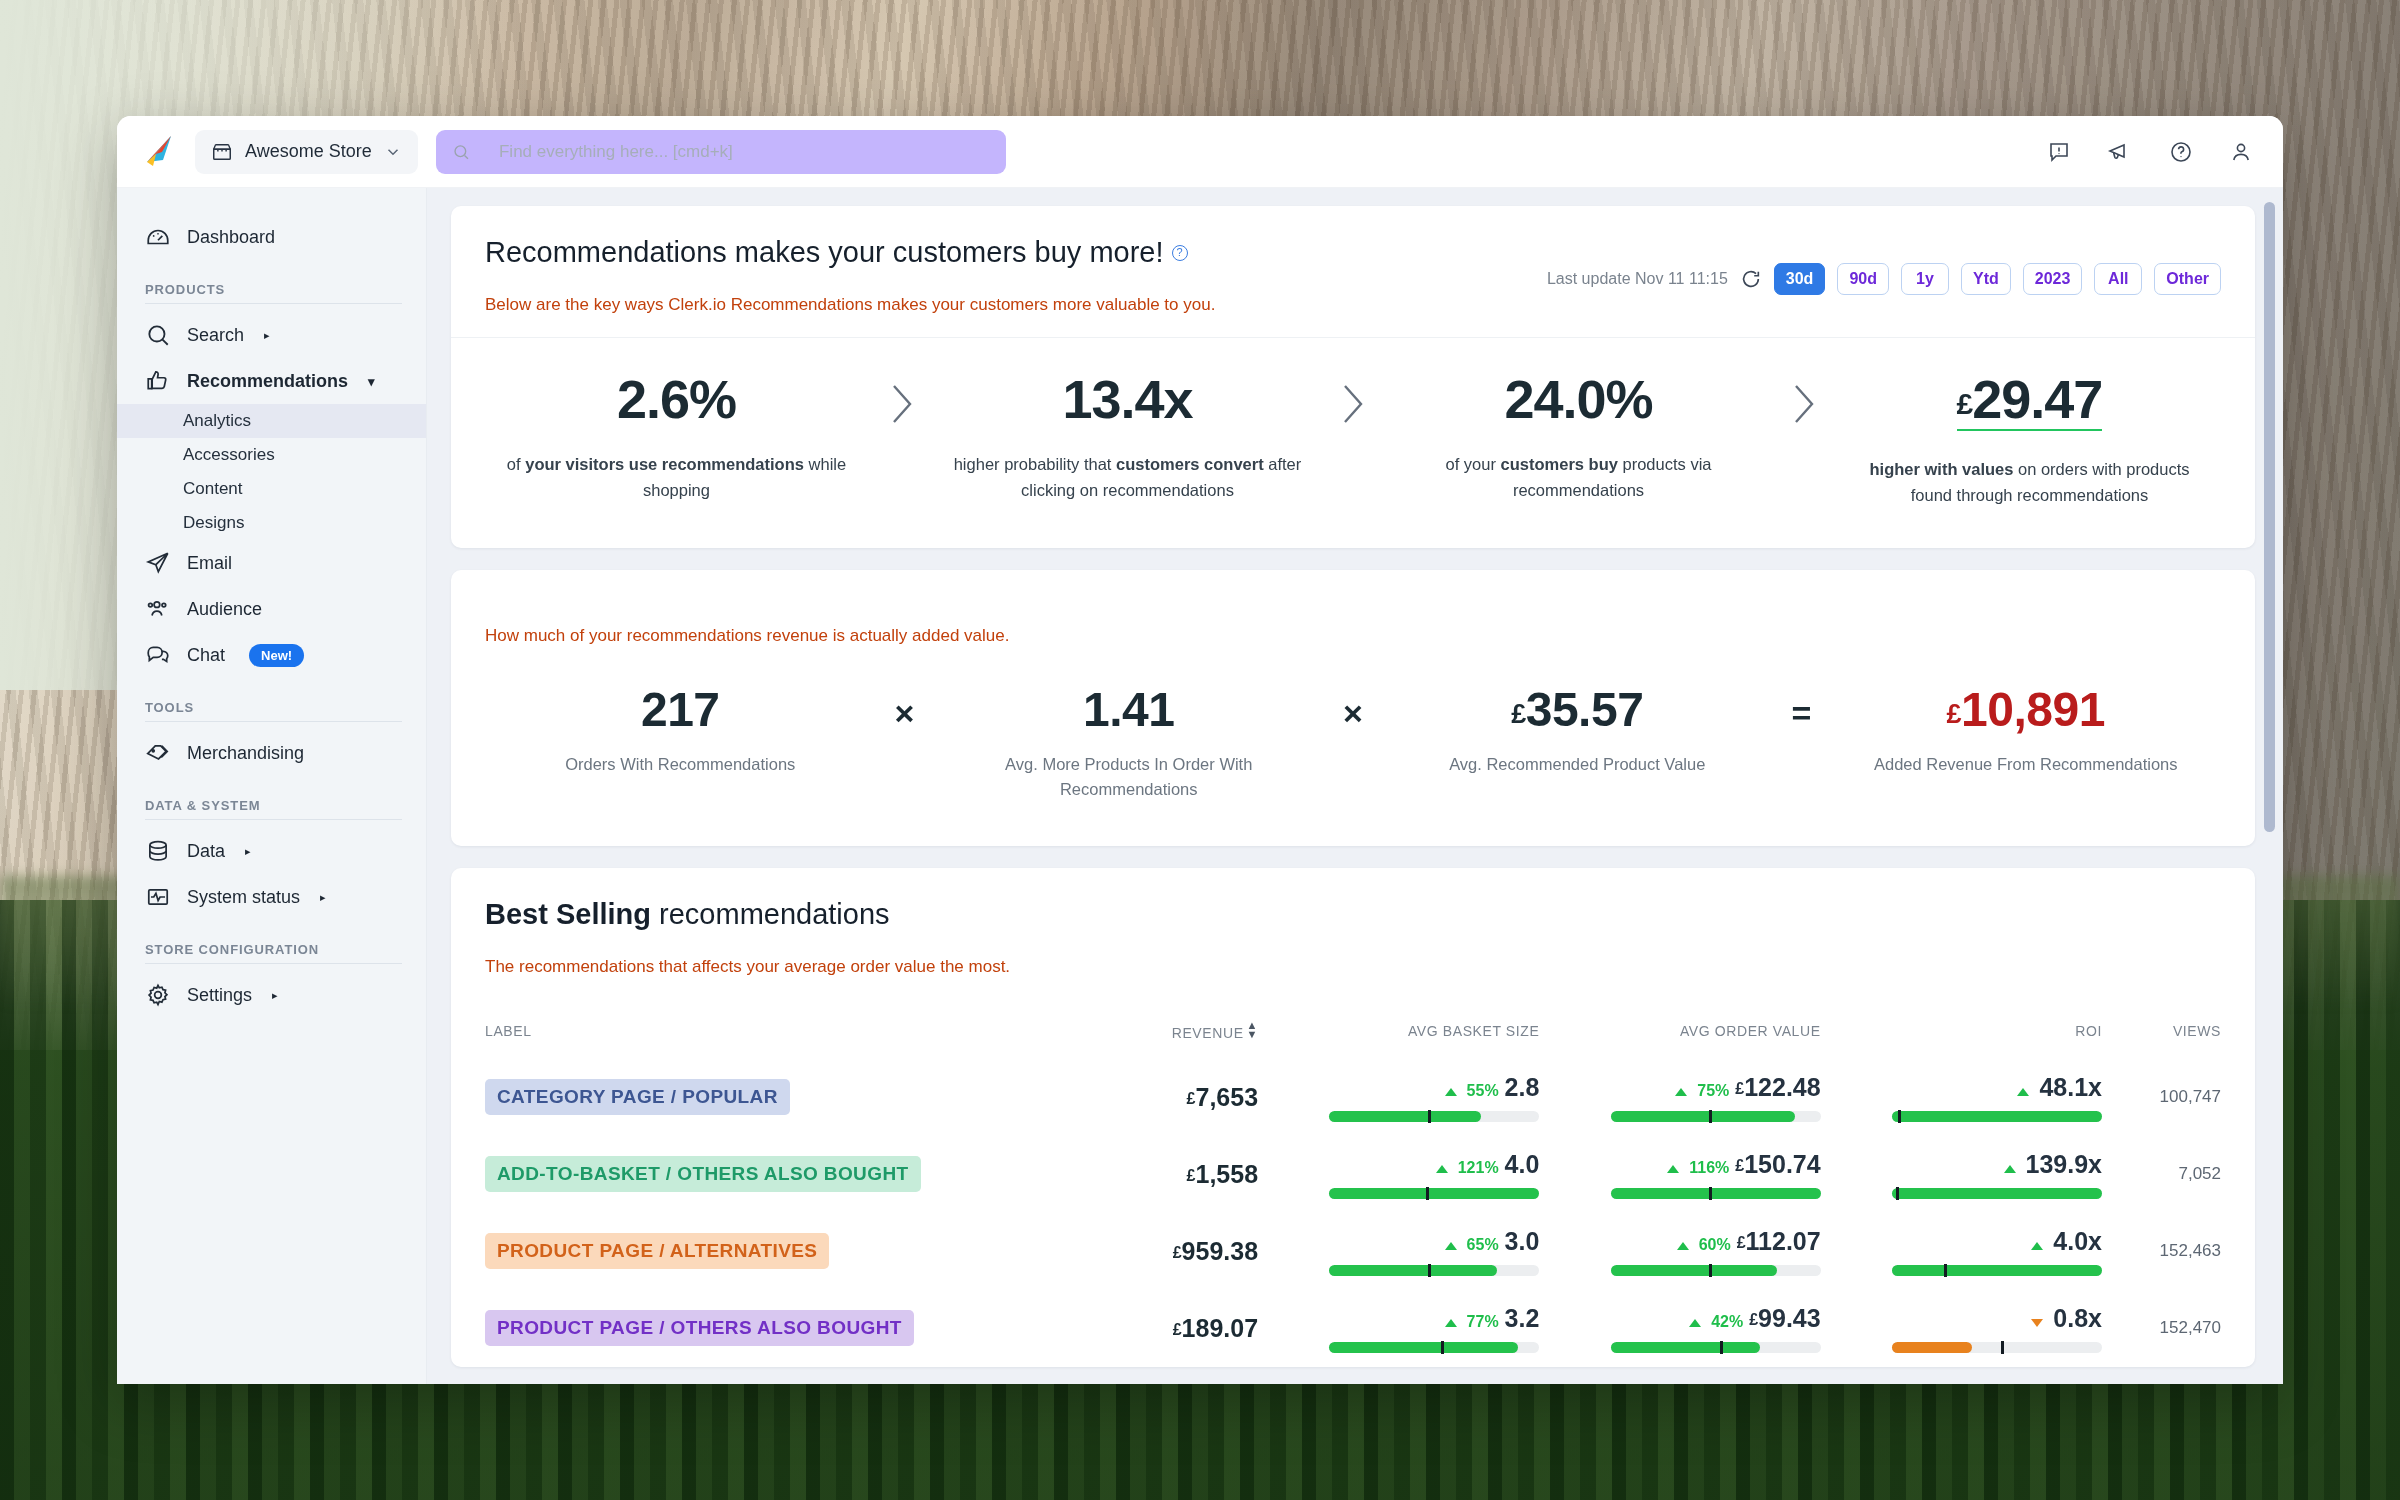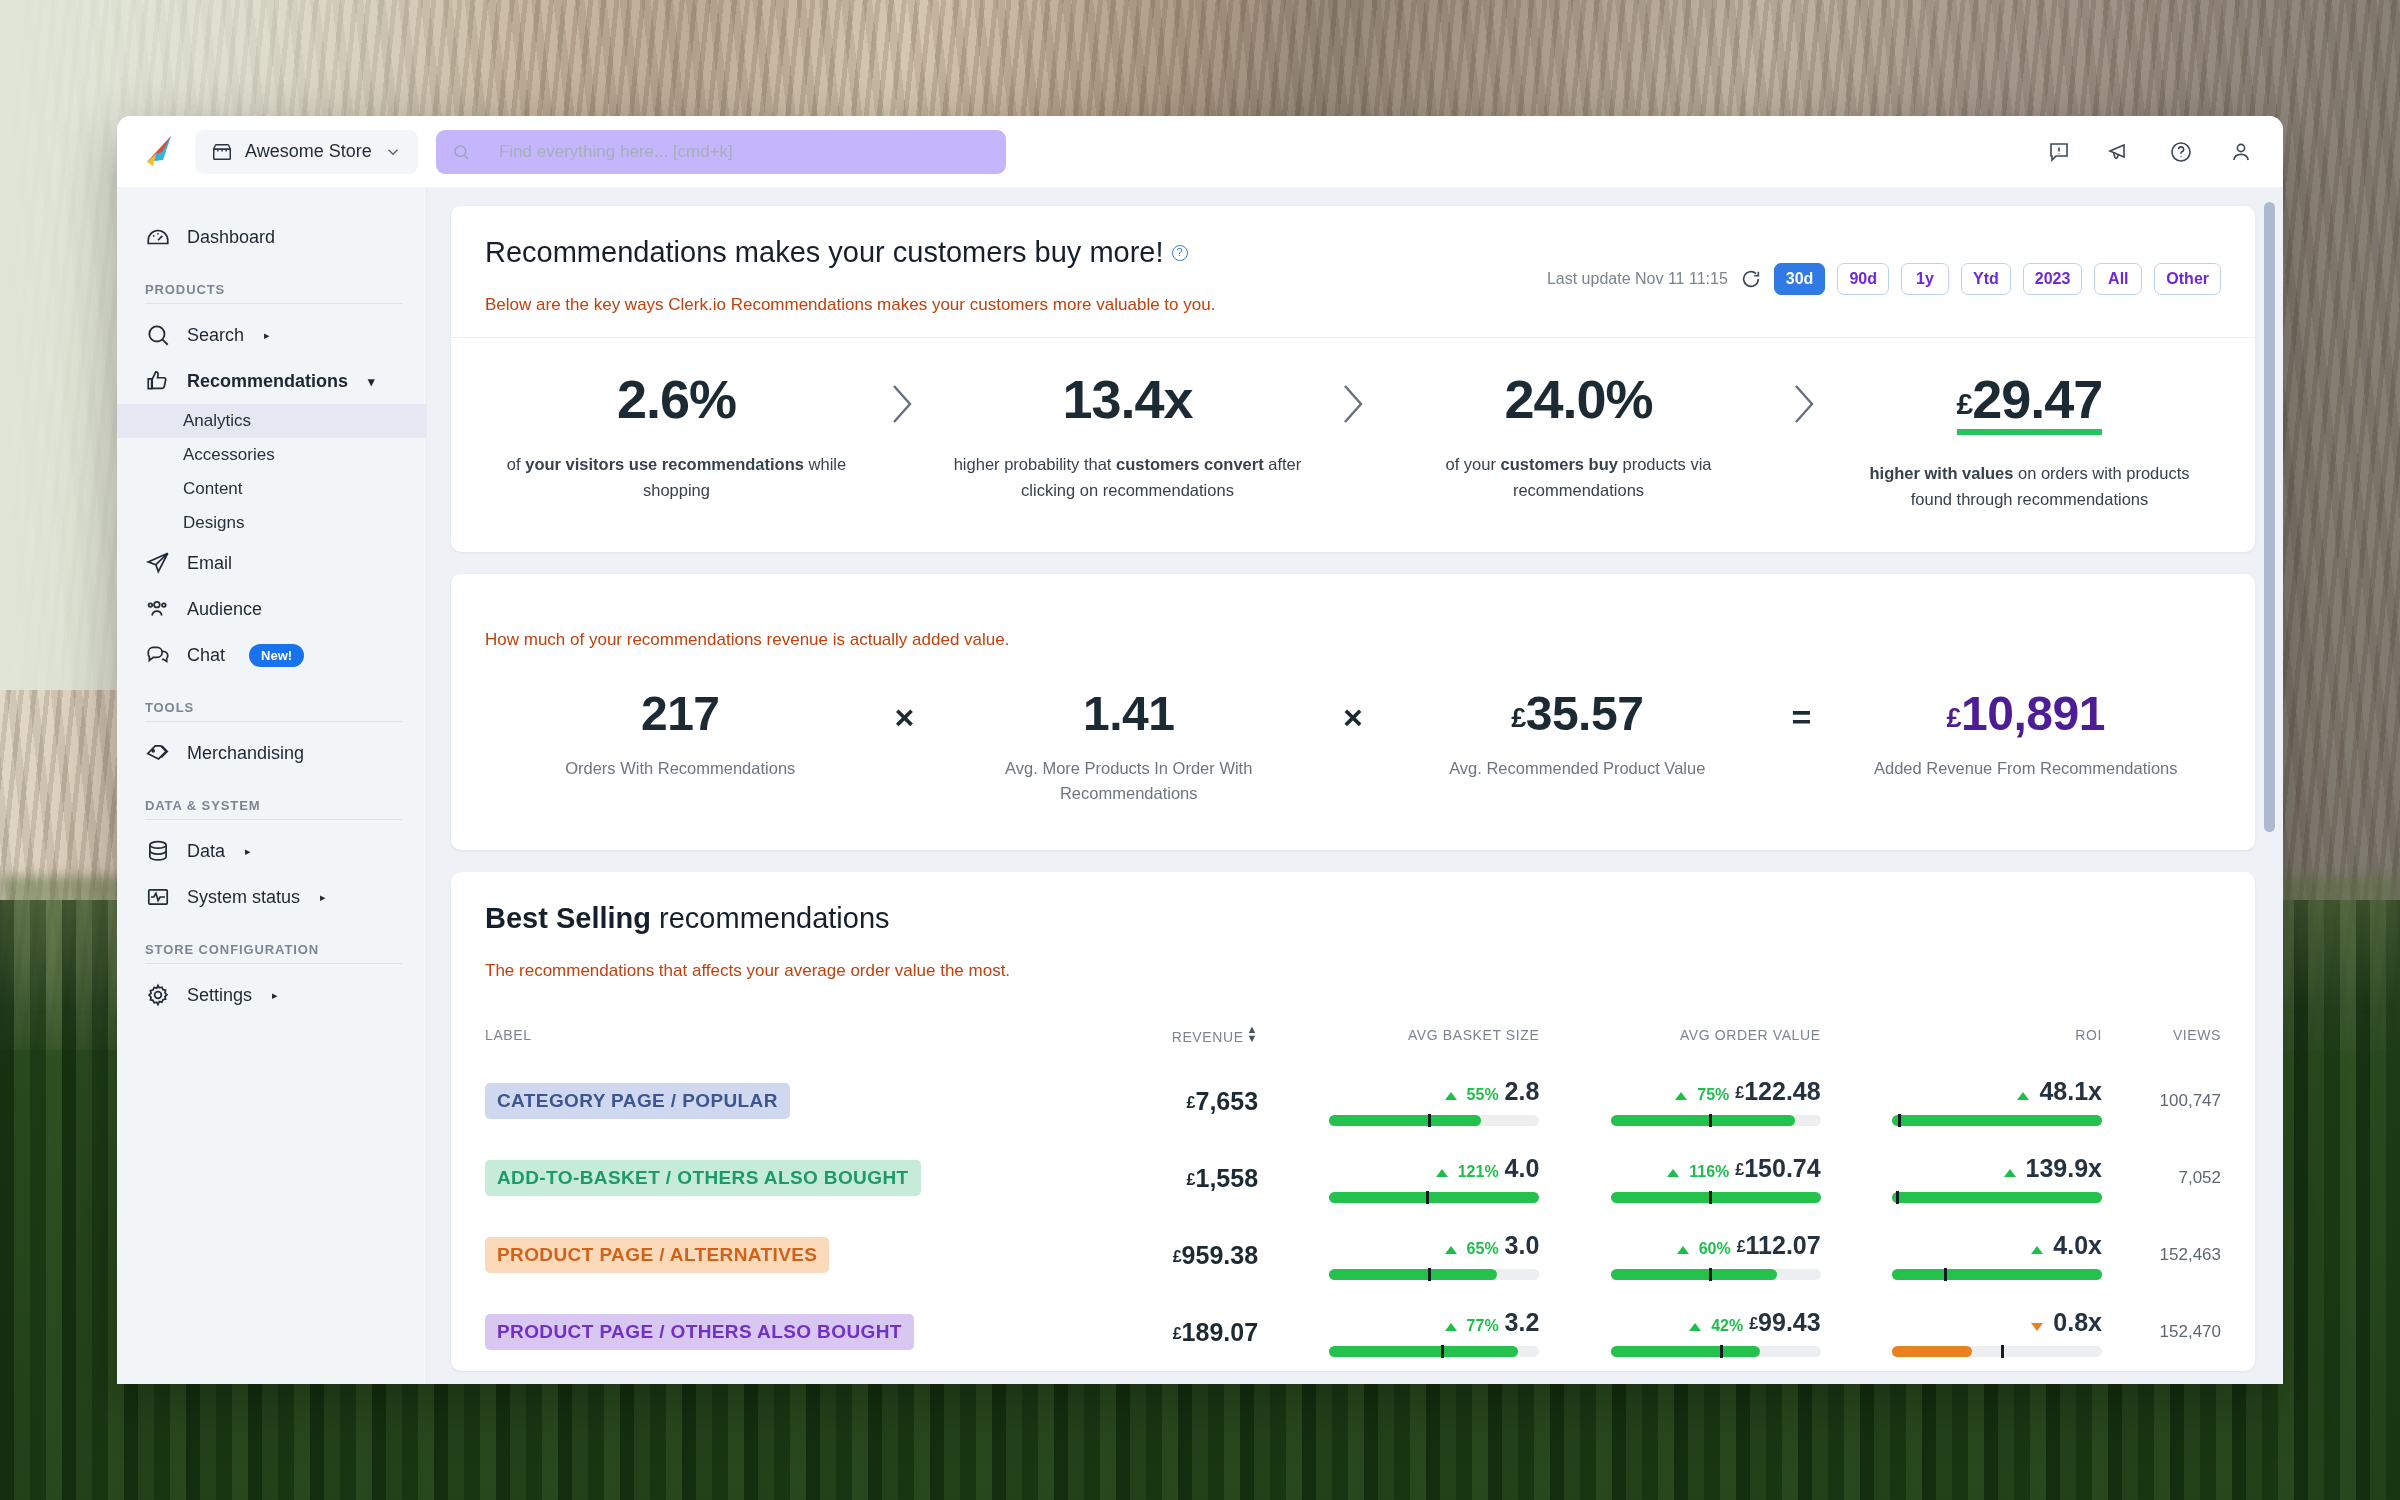--- a/index.html
+++ b/index.html
@@ -168,40 +168,40 @@
   .kpi-row {
     display: flex; align-items: flex-start;
     border-top: 1px solid #eef1f4; padding: 34px 30px 40px 30px;
   }
   .kpi { flex: 1 1 0; text-align: center; padding: 0 18px; }
   .kpi .big {
     font-size: 54px; font-weight: bold; color: #1c2b33;
     letter-spacing: -1px; line-height: 1;
   }
   .kpi .big .cur { font-size: 30px; vertical-align: 4px; }
-  .kpi .big.underlined { display: inline-block; border-bottom: 6px solid #22c55e; padding-bottom: 3px; }
+  .kpi .big.underlined { display: inline-block; border-bottom: 2px solid #22c55e; padding-bottom: 3px; }
   .kpi .cap {
     font-size: 16.5px; color: #36424d; line-height: 1.55; margin-top: 26px;
   }
   .kpi .cap b { font-weight: bold; }
   .kpi-arrow {
     flex: 0 0 60px; color: #66707d; display: flex;
     justify-content: center; padding-top: 8px;
   }
 
   
   .formula-row {
     display: flex; align-items: flex-start; padding: 18px 30px 44px 30px;
   }
   .formula-cell { flex: 1 1 0; text-align: center; padding: 0 10px; }
   .formula-cell .big {
     font-size: 48px; font-weight: bold; color: #1c2b33; line-height: 1; letter-spacing: -0.5px;
   }
   .formula-cell .big .cur { font-size: 27px; vertical-align: 3px; }
-  .formula-cell .big.green { color: #4c1d95; }
+  .formula-cell .big.green { color: #b91c1c; }
   .formula-cell .lab {
     font-size: 16.5px; color: #6c7681; margin-top: 18px; line-height: 1.5;
   }
   .op {
     flex: 0 0 50px; font-size: 34px; font-weight: bold;
     color: #1c2b33; text-align: center; padding-top: 8px;
   }
 
   
   .tbl { width: 100%; border-collapse: collapse; }

